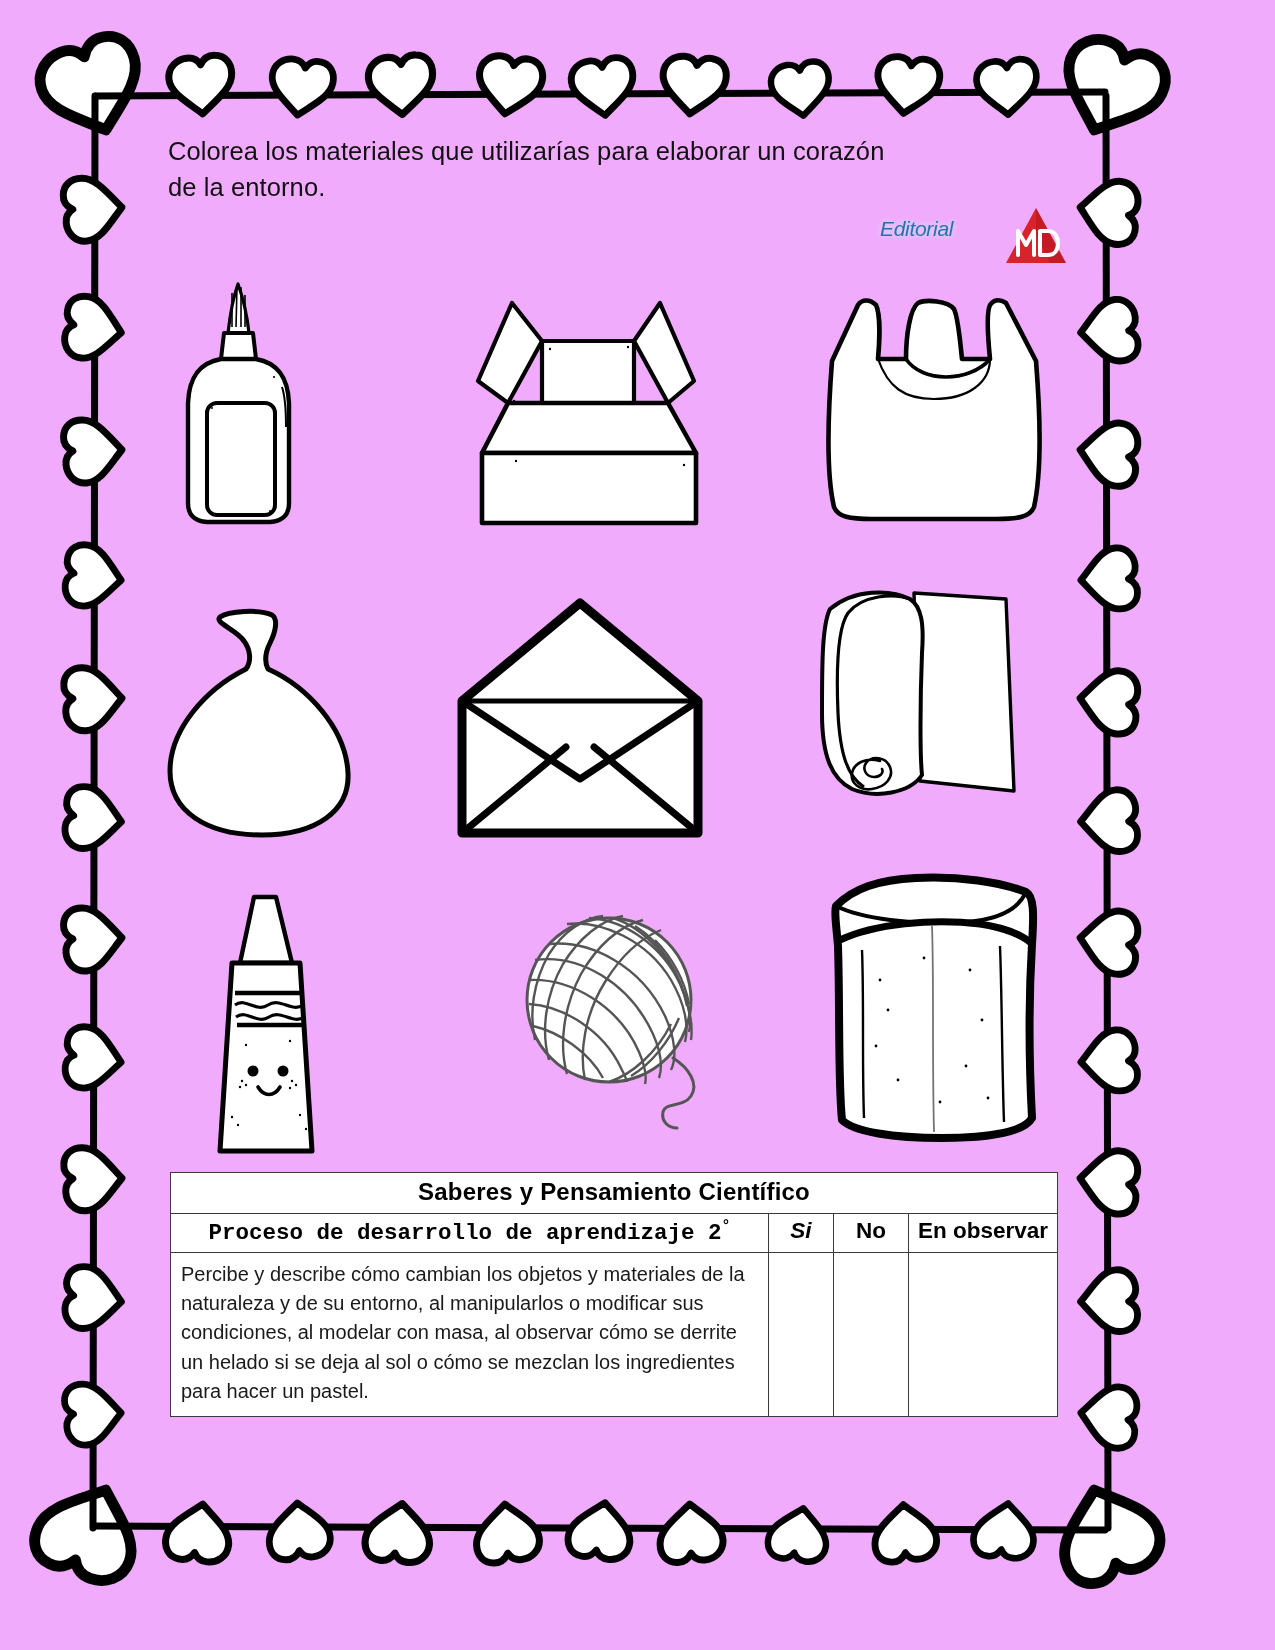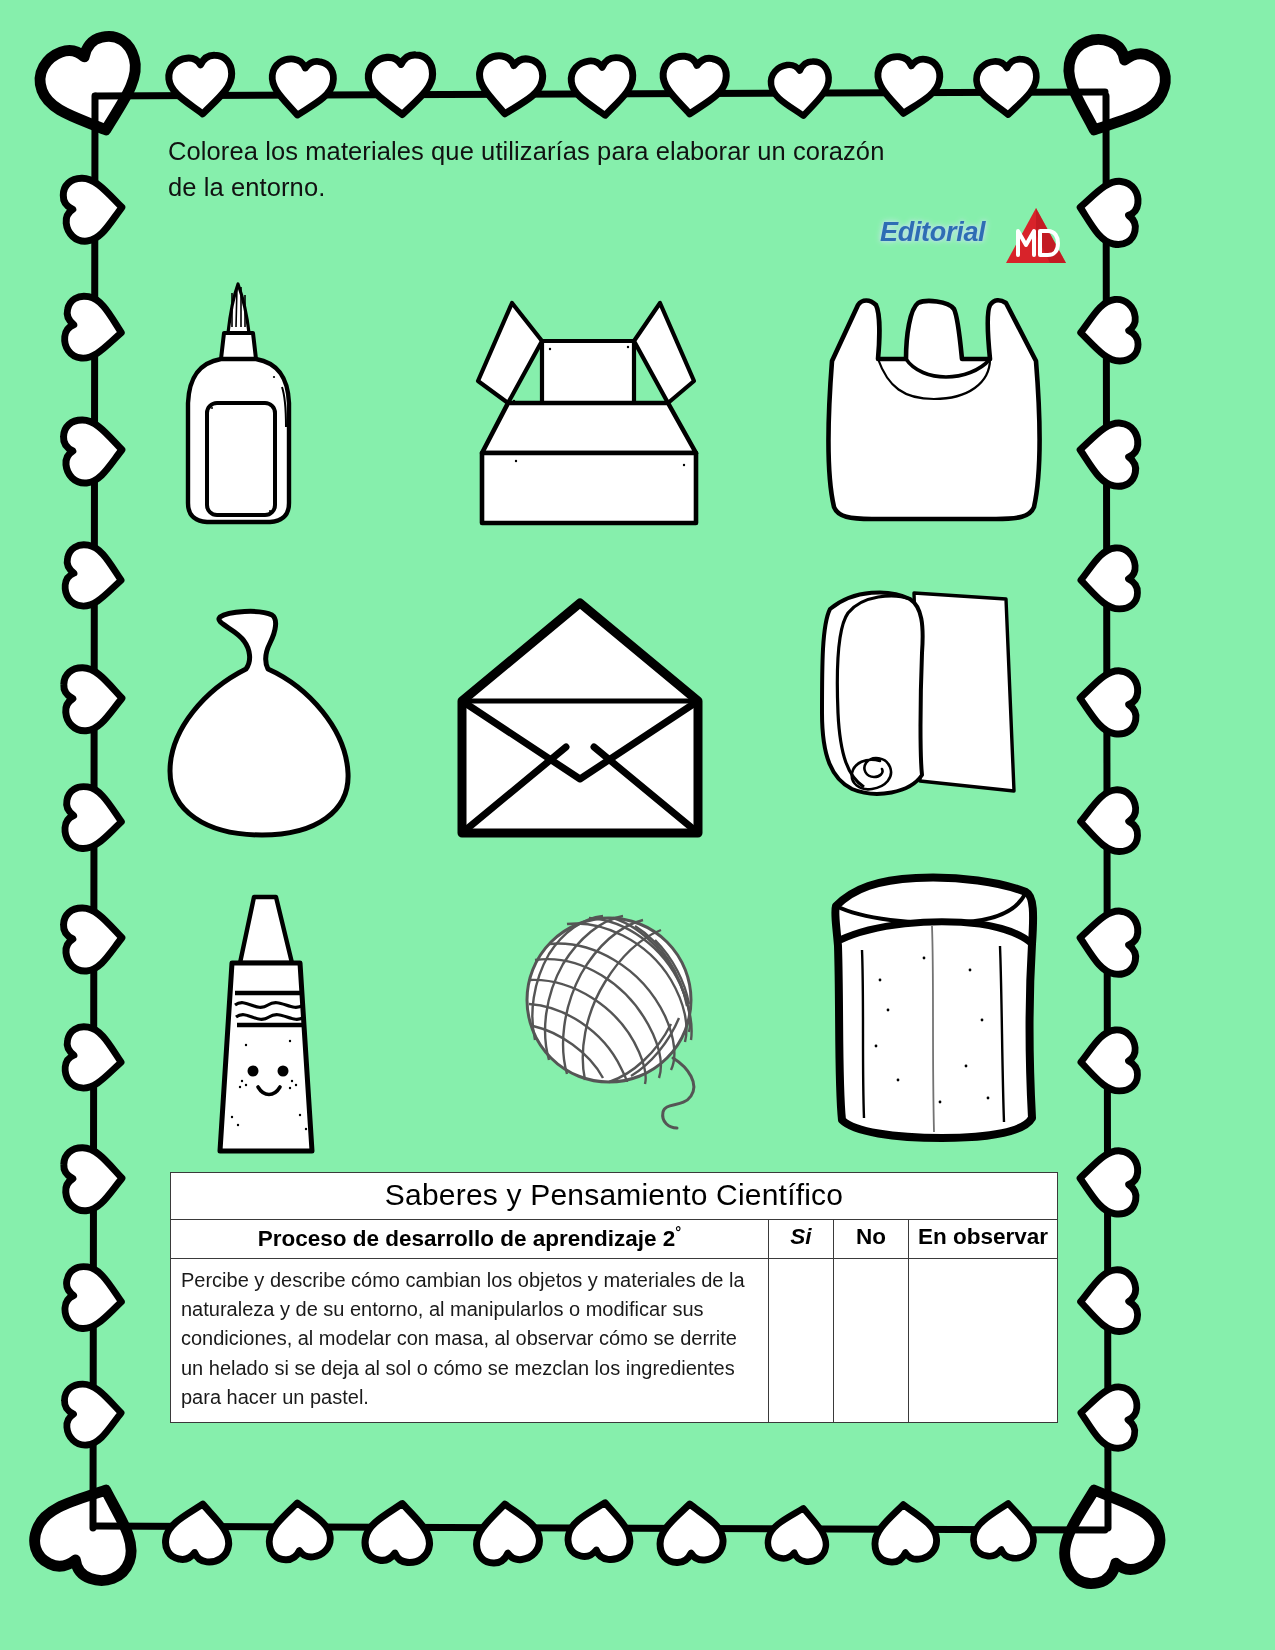--- a/index.html
+++ b/index.html
@@ -1,49 +1,49 @@
 <!DOCTYPE html>
 <html><head>
 <meta charset="utf-8">
 <title>Worksheet</title>
 <style>
   html,body{margin:0;padding:0;background:#ffffff;}
   body{width:1275px;height:1650px;position:relative;overflow:hidden;
        font-family:"Liberation Sans","DejaVu Sans",sans-serif;color:#000;}
 
   
-  #page{position:absolute;inset:0;background:#86efac;}
+  #page{position:absolute;inset:0;background:#f0abfc;}
 
   .frame-svg{position:absolute;left:0;top:0;width:1275px;height:1650px;pointer-events:none;}
 
   
   #instruction{position:absolute;left:168px;top:133px;width:870px;
       font-size:25.5px;line-height:1.42;letter-spacing:.1px;color:#111;}
 
   
   #logo{position:absolute;left:880px;top:205px;width:190px;height:62px;}
-  #logo .word{position:absolute;left:0;top:12px;font-size:27px;font-weight:bold;
+  #logo .word{position:absolute;left:0;top:12px;font-size:21px;font-weight:normal;
       font-style:italic;color:#2e6db4;letter-spacing:-0.3px;
       text-shadow:0 0 3px #bcd6ee,0 0 6px #dceaf7;text-align:right;}
   #logo .mark{position:absolute;left:122px;top:0px;width:68px;height:62px;}
 
   
   #grid{position:absolute;left:120px;top:275px;width:950px;height:890px;}
   .cell{position:absolute;}
   .cell svg{display:block;overflow:visible;}
 
   
   #rubric{position:absolute;left:170px;top:1172px;width:888px;
           border-collapse:collapse;background:#fff;}
   #rubric td,#rubric th{border:1.6px solid #3a3a3a;padding:0;vertical-align:top;}
-  .tbl-title{text-align:center;font-size:30px;font-weight:normal;
+  .tbl-title{text-align:center;font-size:24px;font-weight:bold;
              padding:5px 4px 7px 4px !important;letter-spacing:.2px;}
   .tbl-head{text-align:center;font-size:22.5px;font-weight:bold;
             padding:4px 6px 6px 6px !important;white-space:nowrap;}
-  .c-proc{width:585px;}
+  .c-proc{width:585px;font-family:Liberation Mono, monospace;}
   .c-si{width:52px;font-style:italic;}
   .c-no{width:62px;}
   .c-enp{width:auto;}
   .tbl-body{font-size:20px;line-height:1.47;padding:7px 8px 10px 10px !important;
             color:#1a1a1a;}
   .mark-cell{background:#fff;}
   .sup{font-size:.66em;vertical-align:super;}
 </style>
 </head>
 <body>

